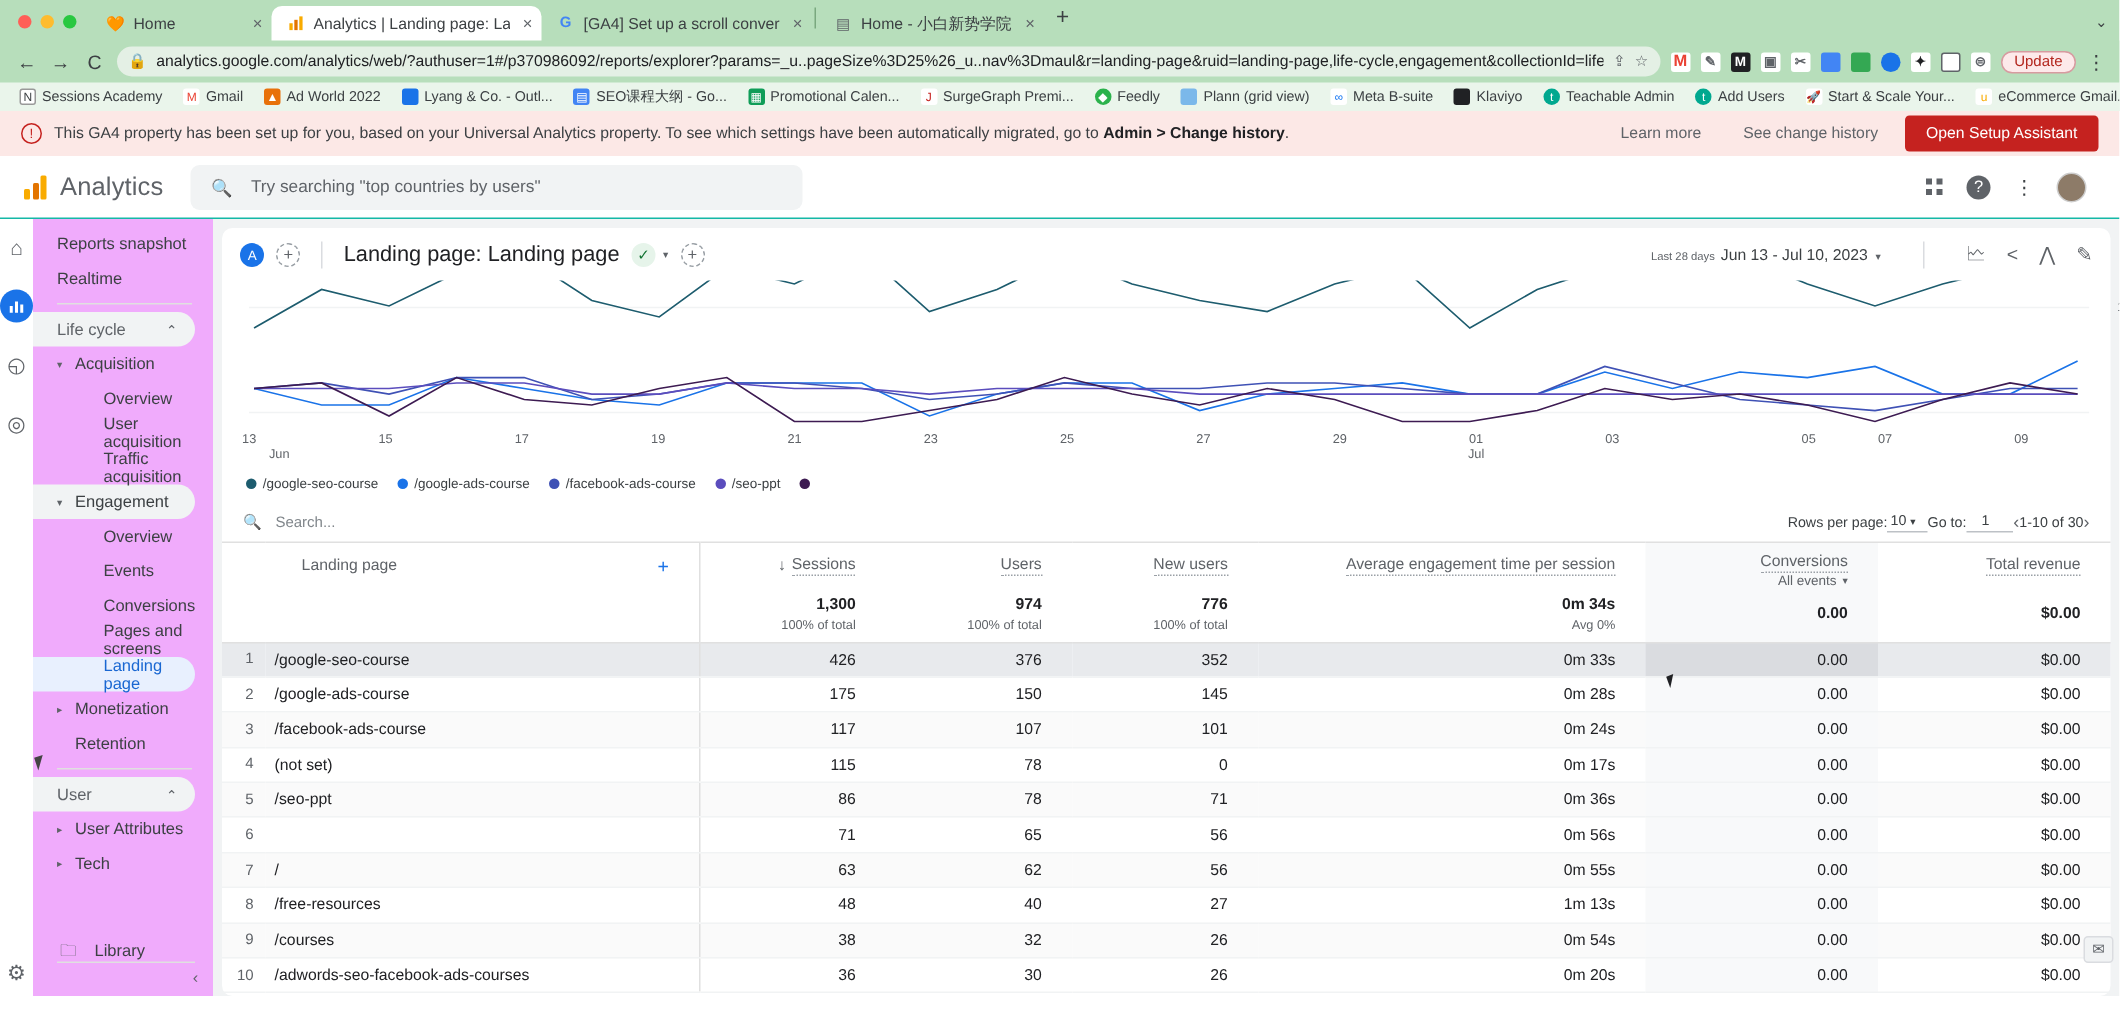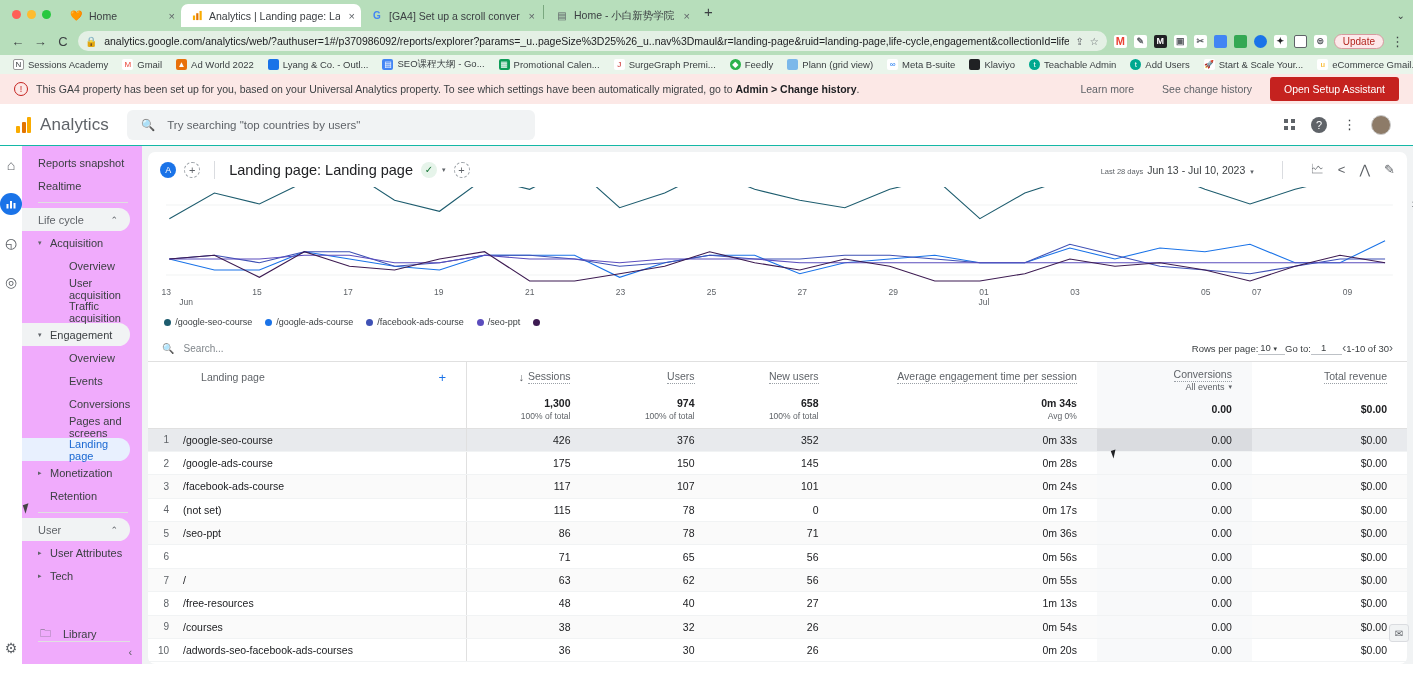--- a/index.html
+++ b/index.html
@@ -601,21 +601,21 @@
             <td></td>
             <td class="vrule tot-num">
                 <div>1,300</div>
                 <div class="tot-sub">100% of total</div>
               </td>
             <td class="tot-num">
                 <div>974</div>
                 <div class="tot-sub">100% of total</div>
               </td>
             <td class="tot-num">
-                <div>658</div>
+                <div>776</div>
                 <div class="tot-sub">100% of total</div>
               </td>
             <td class="tot-num">
                 <div>0m 34s</div>
                 <div class="tot-sub">Avg 0%</div>
               </td>
             <td class="tot-num conv-col">
                 <div>0.00</div>
               </td>
             <td class="tot-num">

